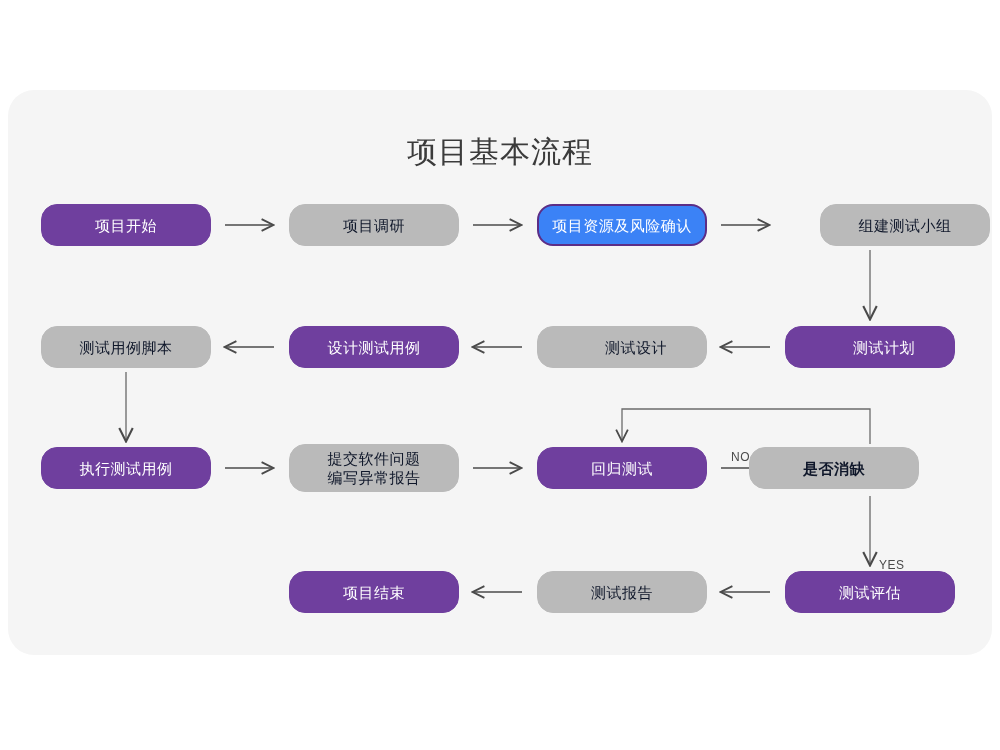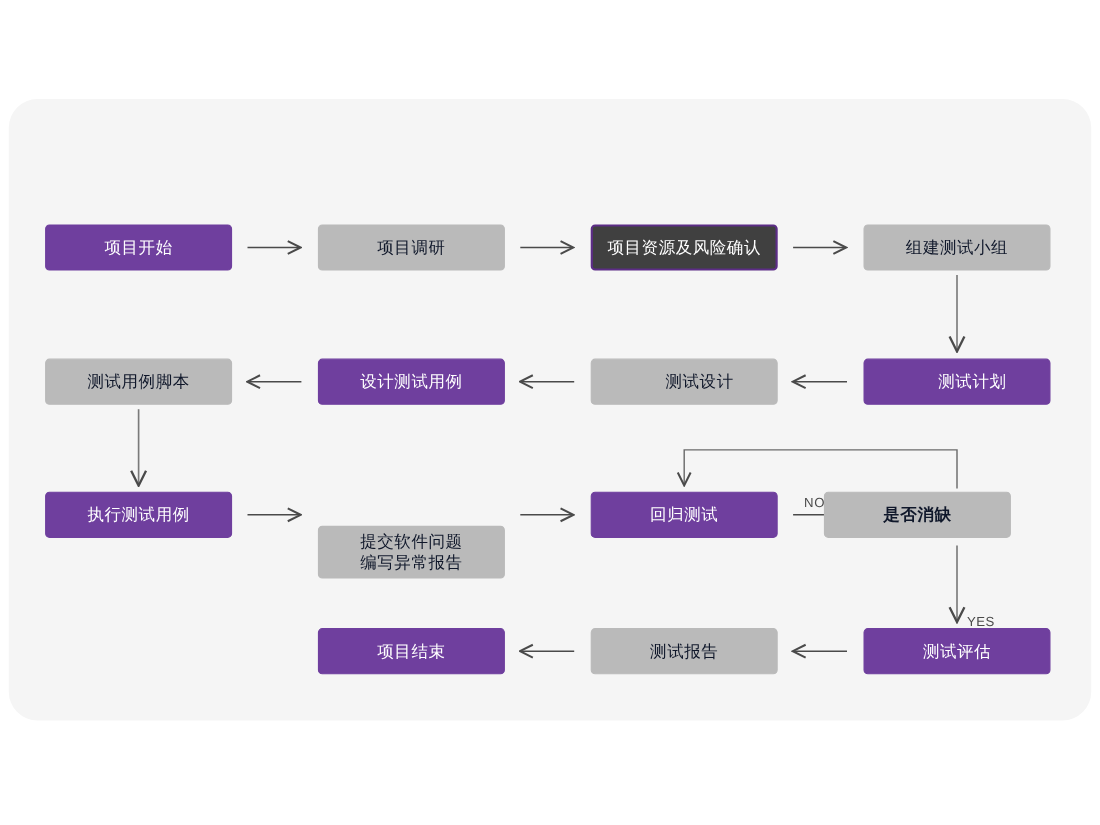--- a/index.html
+++ b/index.html
@@ -37,48 +37,47 @@
     font-size: 30px;
     color: #3b3b3b;
     letter-spacing: 1px;
     font-weight: 400;
   }
   .node {
     position: absolute;
     box-sizing: border-box;
     width: 170px;
     height: 42px;
-    border-radius: 4px;
+    border-radius: 16px;
     display: flex;
     align-items: center;
     justify-content: center;
     text-align: center;
     font-size: 15px;
     line-height: 19px;
     letter-spacing: 0.5px;
     white-space: pre-line;
   }
   .node.purple {
     background: #6f3f9e;
     color: #ffffff;
     border: 1px solid #6f3f9e;
   }
   .node.purple-outline {
-    background: #404040;
+    background: #3b82f6;
     color: #ffffff;
     border: 2px solid #5c2d86;
   }
   .node.gray {
     background: #bababa;
     color: #0f172a;
     border: 1px solid #bababa;
   }
   .node.tall {
     height: 48px;
-    margin-top: 34px;
   }
   svg#links {
     position: absolute;
     left: 0;
     top: 0;
     width: 1000px;
     height: 750px;
     pointer-events: none;
   }
   .edge-label {
@@ -89,20 +88,21 @@
     margin-top: 36px;
   }
 </style>
 </head>
 <body>
 
 <div id="stage">
 
   <div id="card"></div>
 
+  <div id="flow-title">项目基本流程</div>
 
   <svg id="links" viewBox="0 0 1000 750">
     <defs>
       <marker id="ah" markerWidth="11" markerHeight="11" refX="9" refY="5.5" orient="auto">
         <path d="M1,1 L10,5.5 L1,10" fill="none" stroke="#4a4a4a" stroke-width="1.4"></path>
       </marker>
     </defs>
 
     <g>
       <line x1="225" y1="225" x2="272" y2="225" stroke="#4a4a4a" stroke-width="1.3" marker-end="url(#ah)"></line>
@@ -154,21 +154,21 @@
       <line x1="770" y1="592" x2="722" y2="592" stroke="#4a4a4a" stroke-width="1.3" marker-end="url(#ah)"></line>
     </g>
     <g>
       <line x1="522" y1="592" x2="474" y2="592" stroke="#4a4a4a" stroke-width="1.3" marker-end="url(#ah)"></line>
     </g>
   </svg>
 
   <div class="node purple" style="left:41px;  top:204px;">项目开始</div>
   <div class="node gray" style="left:289px; top:204px;">项目调研</div>
   <div class="node purple-outline" style="left:537px; top:204px;">项目资源及风险确认</div>
-  <div class="node gray" style="left:785px; top:204px;">组建测试小组</div>
+  <div class="node gray" style="left:820px; top:204px;">组建测试小组</div>
 
   <div class="node gray" style="left:41px;  top:326px;">测试用例脚本</div>
   <div class="node purple" style="left:289px; top:326px;">设计测试用例</div>
   <div class="node gray" style="left:537px; top:326px;padding-left:28px;">测试设计</div>
   <div class="node purple" style="left:785px; top:326px;padding-left:28px;">测试计划</div>
 
   <div class="node purple" style="left:41px;  top:447px;">执行测试用例</div>
   <div class="node gray tall" style="left:289px; top:444px;">提交软件问题
 编写异常报告</div>
   <div class="node purple" style="left:537px; top:447px;">回归测试</div>

